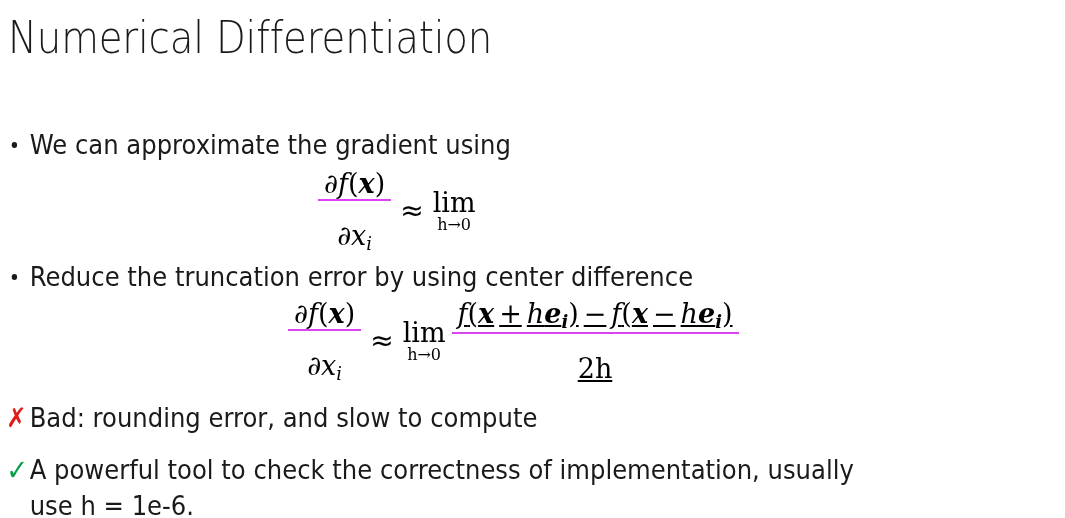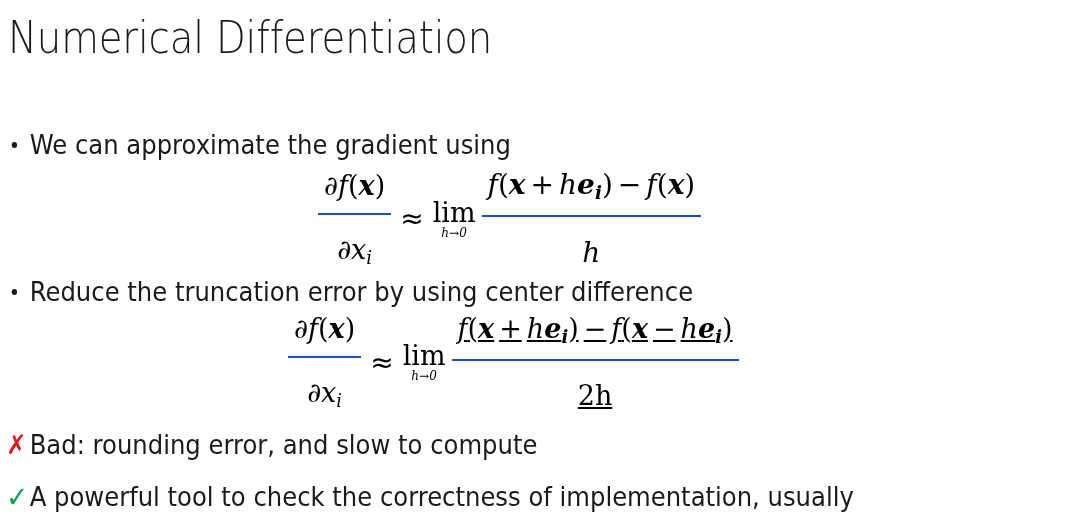--- a/index.html
+++ b/index.html
@@ -87,21 +87,21 @@
     align-items: center;
     justify-content: center;
     vertical-align: middle;
   }
   .frac > .num,
   .frac > .den {
     display: block;
     padding: 0 6px;
     white-space: nowrap;
   }
-  .frac > .num { border-bottom: 2px solid #1d4ed8; padding-bottom: 12px; }
+  .frac > .num { border-bottom: 2px solid #d946ef; padding-bottom: 0; }
   .frac > .den { padding-top: 19px; }
 
   .mi { font-style: italic; }
   .mb { font-style: italic; font-weight: bold; }
   .mn { font-style: normal; }
   .sub {
     font-size: 0.66em;
     vertical-align: -0.28em;
     font-style: italic;
     font-weight: inherit;
@@ -120,21 +120,21 @@
 
   .limit {
     display: inline-flex;
     flex-direction: column;
     align-items: center;
     line-height: 1;
     padding-right: 6px;
     justify-content: center;
   }
   .limit .lim-op { font-style: normal; font-size: 27px; }
-  .limit .lim-sub { font-size: 12px; font-style: italic; margin-top: 1px; }
+  .limit .lim-sub { font-size: 16px; margin-top: 1px; }
 
   .lhs { font-size: 27px; }
   .rhs { font-size: 28px; }
   .eq2 .rhs { font-size: 27px; text-decoration: underline; }
 
   
   .mark-line {
     position: relative;
     padding-left: 33px;
     font-size: 27px;
@@ -182,28 +182,20 @@
         </span>
         <span class="den">
           <span class="mi">∂</span><span class="mi">x</span><span class="sub">i</span>
         </span>
       </span>
       <span class="approx">≈</span>
       <span class="limit">
         <span class="lim-op">lim</span>
         <span class="lim-sub">h→0</span>
       </span>
-      <span class="frac rhs">
-        <span class="num">
-          <span class="mi">f</span><span class="mn">(</span><span class="mb">x</span><span class="op">+</span><span class="mi">h</span><span class="mb">e</span><span class="sub" style="font-weight:bold">i</span><span class="mn">)</span><span class="op">−</span><span class="mi">f</span><span class="mn">(</span><span class="mb">x</span><span class="mn">)</span>
-        </span>
-        <span class="den">
-          <span class="mi">h</span>
-        </span>
-      </span>
     </div>
 
     <div class="bullet-line" style="margin-top:6px;">
       <span class="bullet-dot"></span>
       <span>Reduce the truncation error by using center difference</span>
     </div>
 
     <div class="equation eq2">
       <span class="frac lhs">
         <span class="num">

